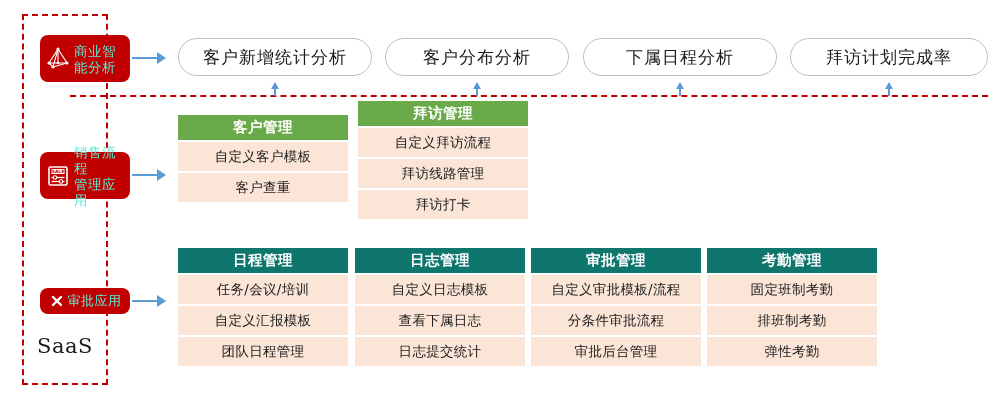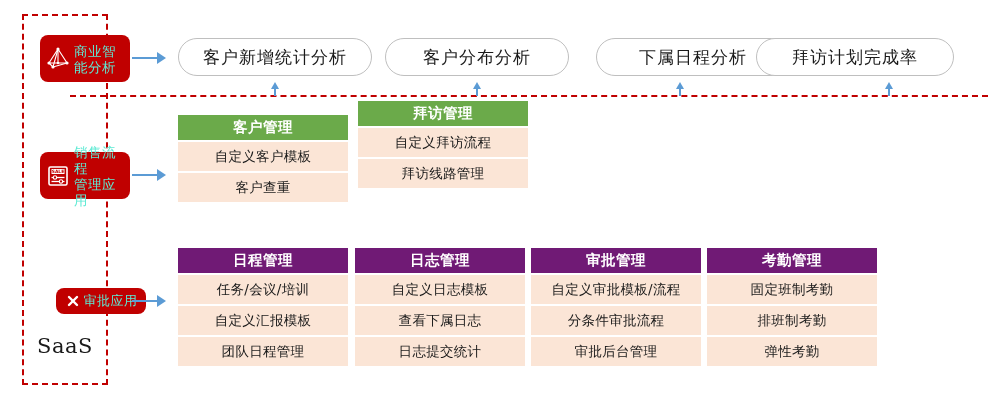--- a/index.html
+++ b/index.html
@@ -76,21 +76,21 @@
     padding: 0 6px 0 5px;
     gap: 3px;
   }
   #badge-sales {
     left: 40px; top: 152px;
     width: 90px; height: 47px;
     padding: 0 6px 0 5px;
     gap: 3px;
   }
   #badge-approval {
-    left: 56px; top: 288px;
+    left: 40px; top: 288px;
     width: 90px; height: 26px;
     padding: 0 6px 0 7px;
     gap: 4px;
     justify-content: center;
     align-items: center;
   }
   #badge-approval .badge-text { line-height: 14px; font-size: 13px; }
 
   
   .arrow-right {
@@ -156,21 +156,21 @@
   .col .col-head {
     height: 25px;
     line-height: 25px;
     text-align: center;
     color: #ffffff;
     font-size: 14.5px;
     font-weight: bold;
     letter-spacing: 0.5px;
   }
   .col.green .col-head { background: #6BAA4A; }
-  .col.blue  .col-head { background: #701a75; }
+  .col.blue  .col-head { background: #0f766e; }
   .col .cell {
     height: 29px;
     line-height: 29px;
     text-align: center;
     background: #FBE5D6;
     color: #1a1a1a;
     font-size: 13.5px;
     margin-top: 2px;
     letter-spacing: 0.3px;
   }
@@ -251,42 +251,43 @@
     <div class="tab" style="left: 178px; width: 194px;">客户新增统计分析</div>
     <div class="arrow-up" style="position: absolute; left: 270.5px; top: 82px;">
       <div class="u-head"></div>
       <div class="u-shaft"></div>
     </div>
     <div class="tab" style="left: 385px; width: 184px;">客户分布分析</div>
     <div class="arrow-up" style="position: absolute; left: 472.5px; top: 82px;">
       <div class="u-head"></div>
       <div class="u-shaft"></div>
     </div>
-    <div class="tab" style="left: 596px; width: 194px;">下属日程分析</div>
+    <div class="tab" style="left: 583px; width: 194px;">下属日程分析</div>
     <div class="arrow-up" style="position: absolute; left: 675.5px; top: 82px;">
       <div class="u-head"></div>
       <div class="u-shaft"></div>
     </div>
-    <div class="tab" style="left: 756px; width: 198px;">拜访计划完成率</div>
+    <div class="tab" style="left: 790px; width: 198px;">拜访计划完成率</div>
     <div class="arrow-up" style="position: absolute; left: 884.5px; top: 82px;">
       <div class="u-head"></div>
       <div class="u-shaft"></div>
     </div>
   </div>
 
 <div id="sections-layer">
     <div class="col green" style="left: 178px; top: 115px;">
       <div class="col-head">客户管理</div>
       <div class="cell">自定义客户模板</div>
       <div class="cell">客户查重</div>
     </div>
     <div class="col green" style="left: 358px; top: 101px;">
       <div class="col-head">拜访管理</div>
       <div class="cell">自定义拜访流程</div>
       <div class="cell">拜访线路管理</div>
+      <div class="cell">拜访打卡</div>
     </div>
     <div class="col blue" style="left: 178px; top: 248px;">
       <div class="col-head">日程管理</div>
       <div class="cell">任务/会议/培训</div>
       <div class="cell">自定义汇报模板</div>
       <div class="cell">团队日程管理</div>
     </div>
     <div class="col blue" style="left: 355px; top: 248px;">
       <div class="col-head">日志管理</div>
       <div class="cell">自定义日志模板</div>

